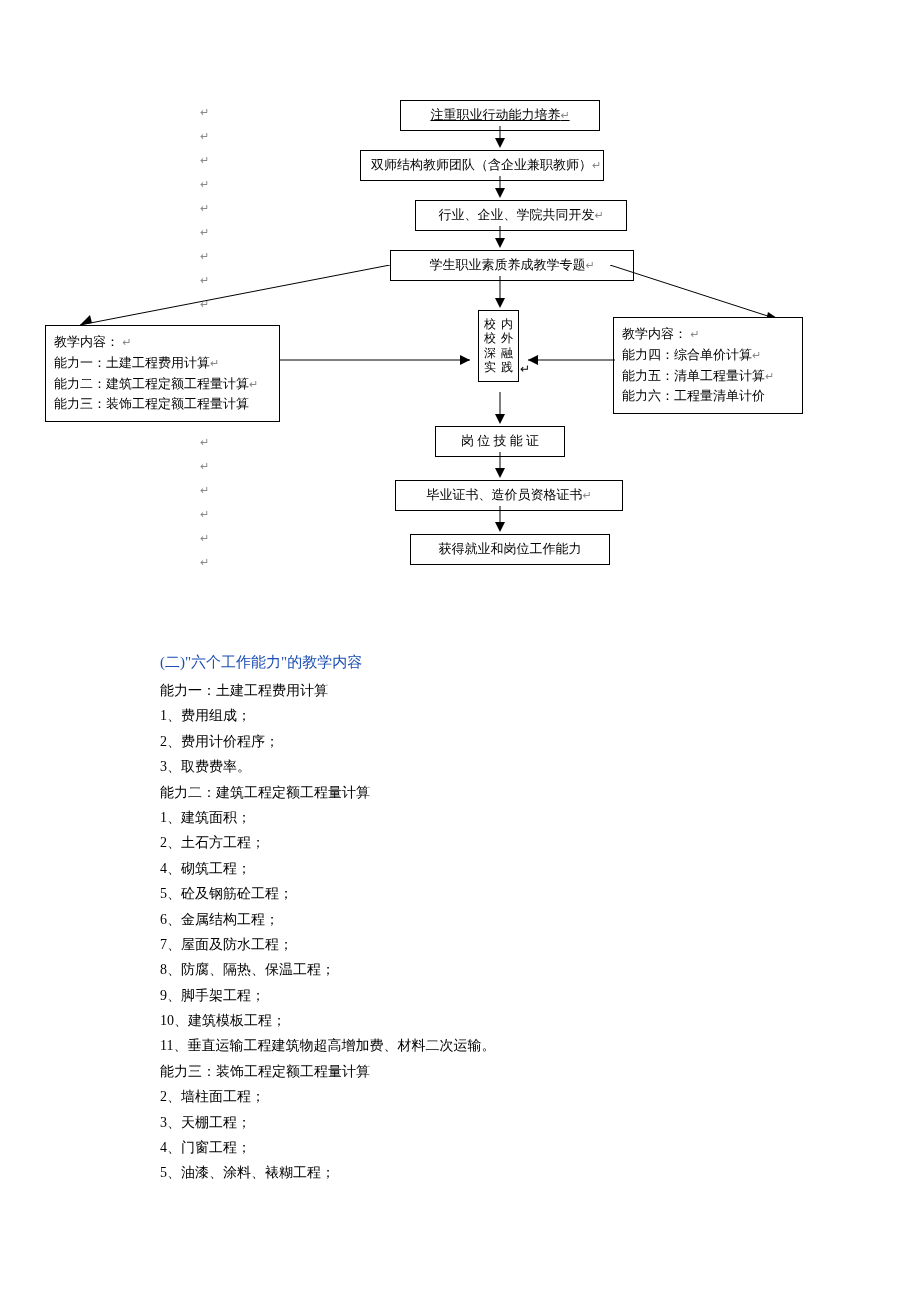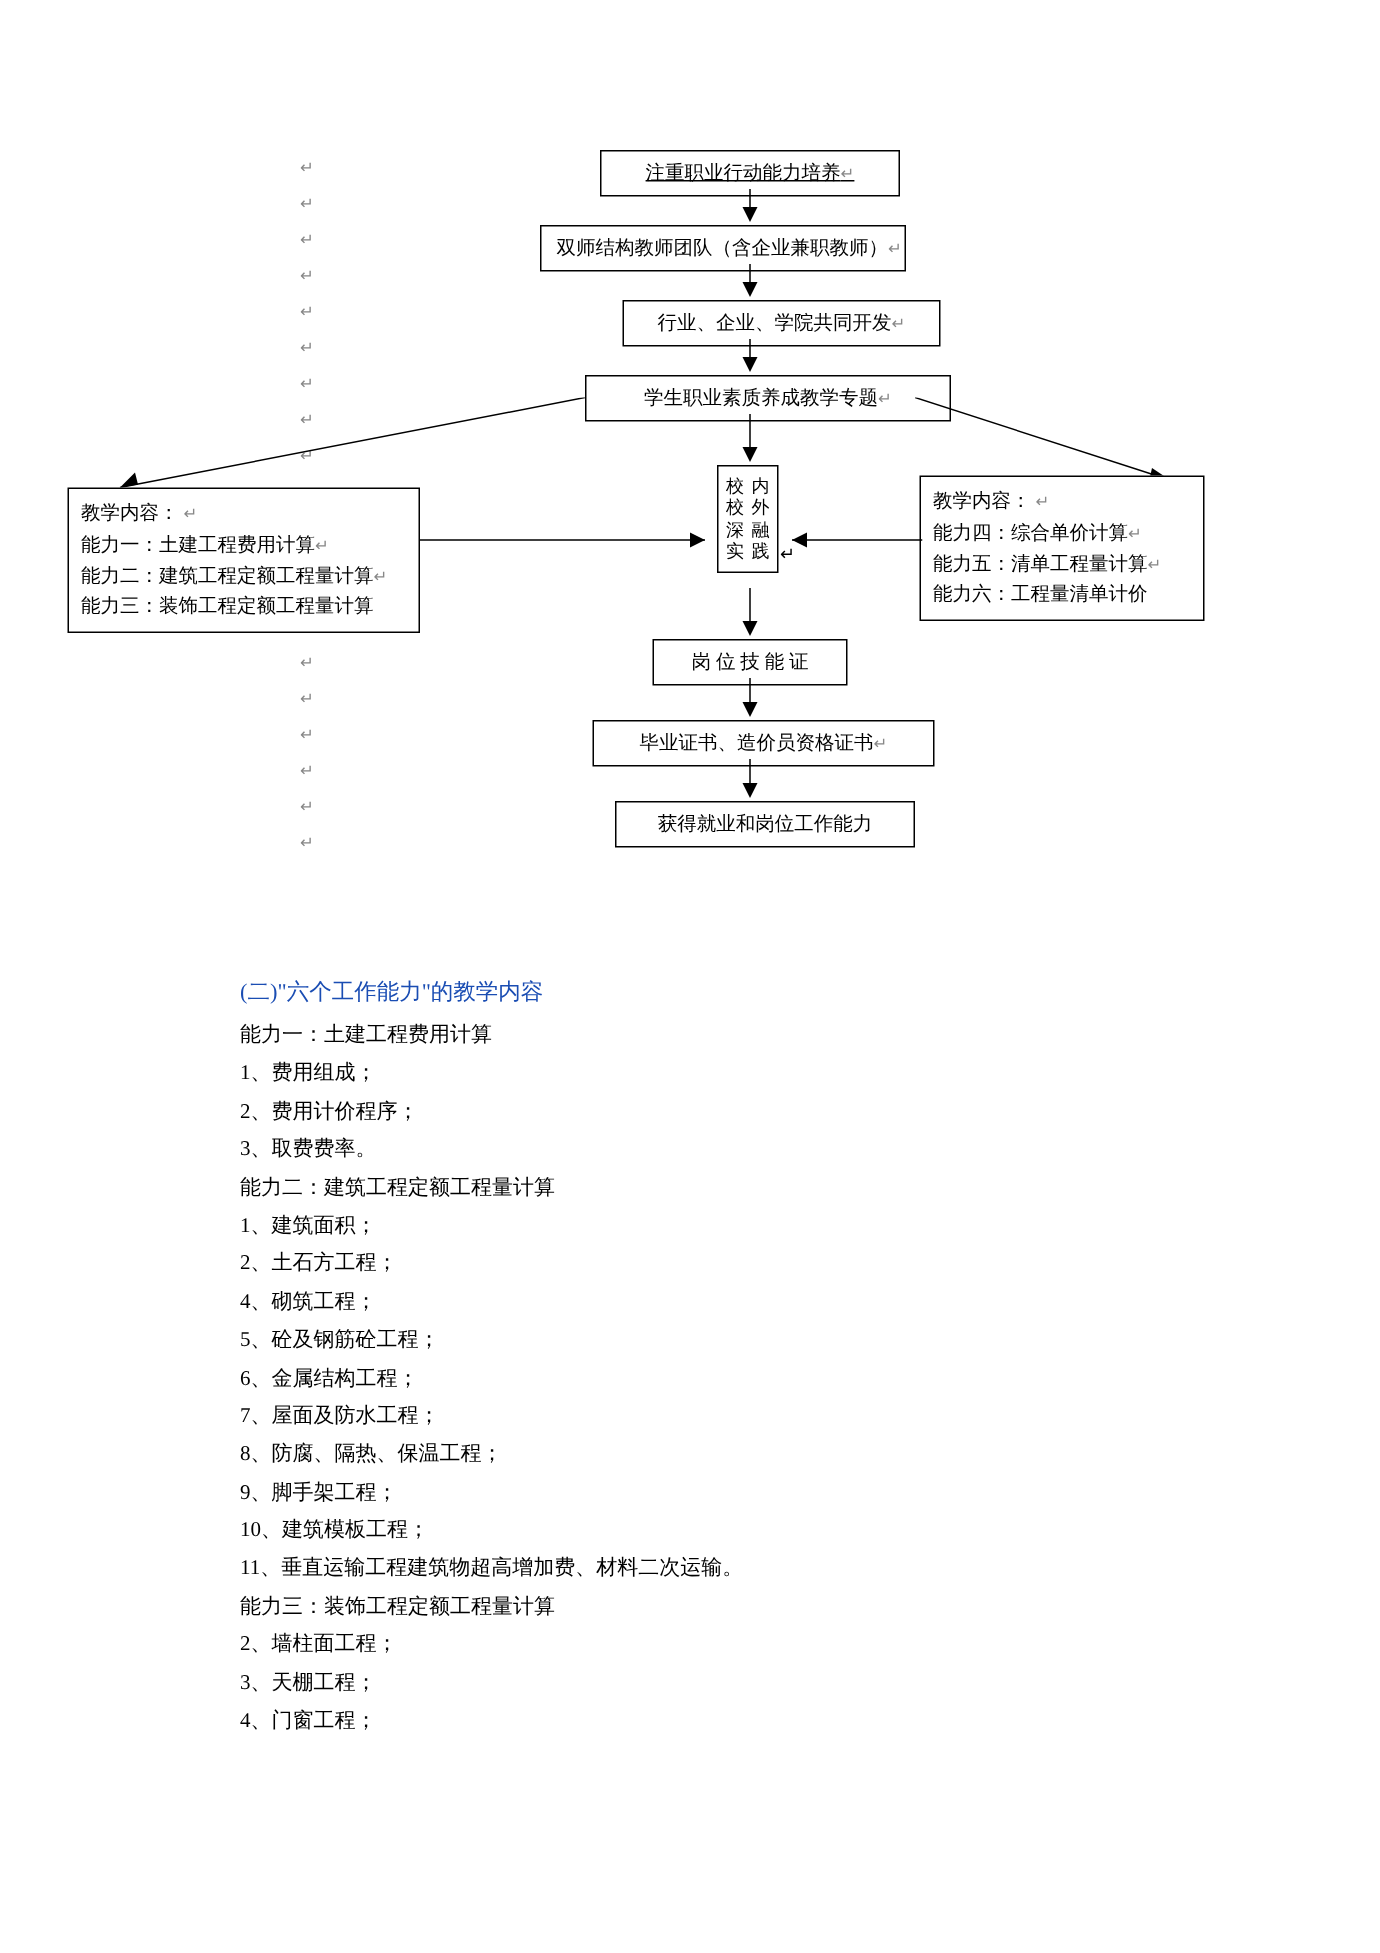--- a/index.html
+++ b/index.html
@@ -168,14 +168,15 @@
       <div class="line">6、金属结构工程；</div>
       <div class="line">7、屋面及防水工程；</div>
       <div class="line">8、防腐、隔热、保温工程；</div>
       <div class="line">9、脚手架工程；</div>
       <div class="line">10、建筑模板工程；</div>
       <div class="line">11、垂直运输工程建筑物超高增加费、材料二次运输。</div>
       <div class="line">能力三：装饰工程定额工程量计算</div>
       <div class="line">2、墙柱面工程；</div>
       <div class="line">3、天棚工程；</div>
       <div class="line">4、门窗工程；</div>
+      <div class="line">5、油漆、涂料、裱糊工程；</div>
     </div>
 </div>
 
 </body></html>

